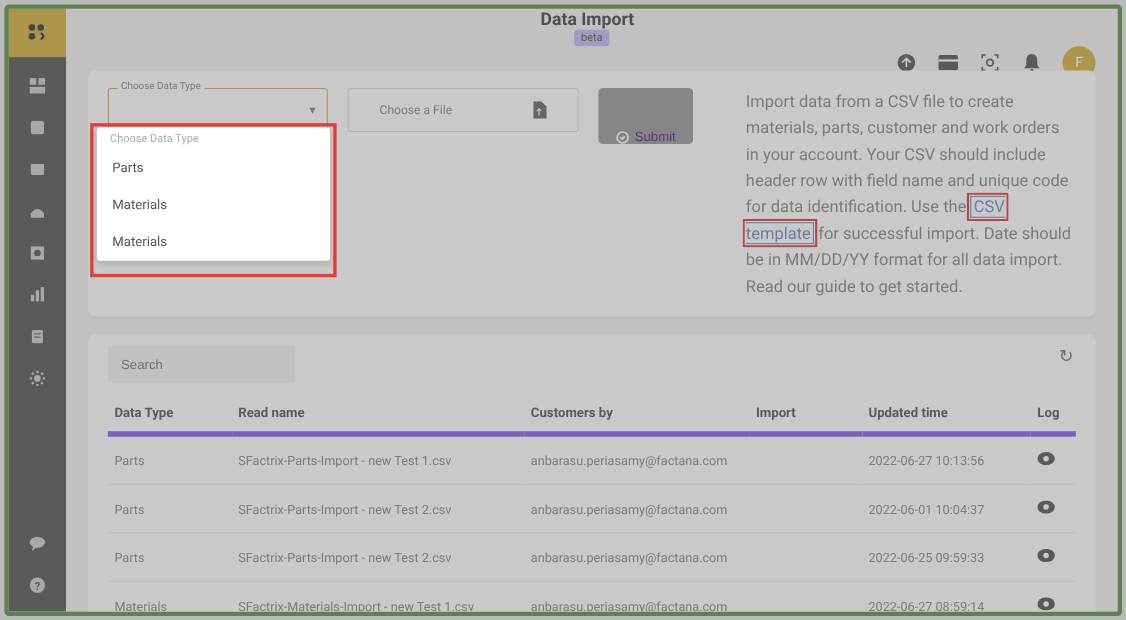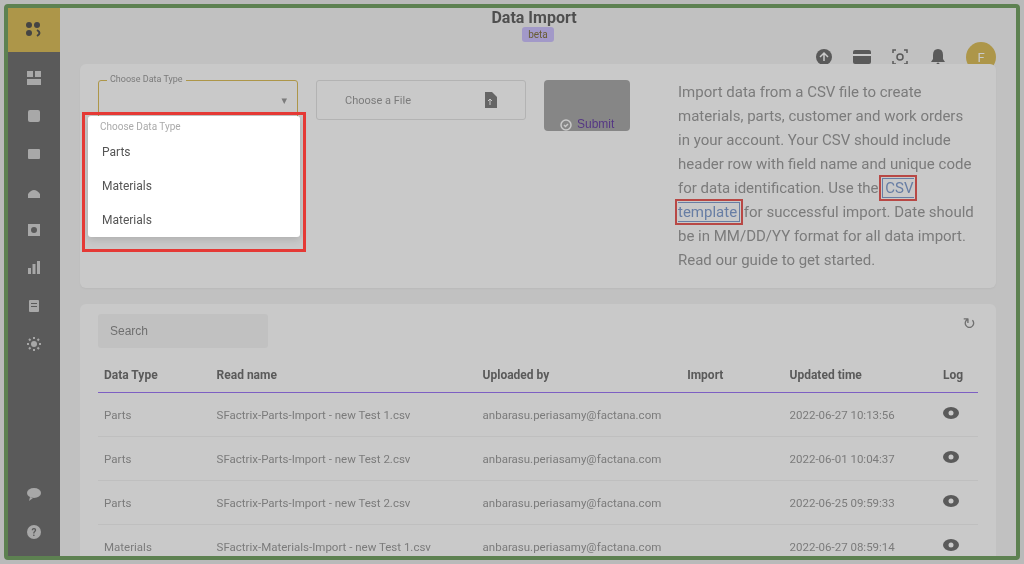--- a/index.html
+++ b/index.html
@@ -21,21 +21,21 @@
     .select-label { position: absolute; top: -7px; left: 8px; background: #fff; font-size: 9px; padding: 0 3px; color: #888; }
     .file-box { width: 210px; height: 40px; border: 1px solid #ddd; border-radius: 3px; display: flex; align-items: center; padding: 0 28px; font-size: 11px; color: #888; justify-content: space-between; }
     .submit-btn { height: 51px; padding: 0 16px; background: #999; color: #4c1d95; border: none; border-radius: 4px; font-size: 12px; cursor: pointer; display: flex; align-items: flex-end; gap: 5px; }
     .info { margin-left: auto; width: 300px; font-size: 15px; color: #888; line-height: 1.6; }
     .csv-link { border: 1px solid #6b8cc7; padding: 0 2px; color: #6b8cc7; }
     .csv-highlight { outline: 2px solid #e53935; outline-offset: 1px; }
     .table-card { margin: 0 20px 0; background: #fff; border-radius: 6px; padding: 10px 18px 0; position: relative; }
     .refresh-icn { position: absolute; right: 20px; top: 10px; color: #777; cursor: pointer; font-size: 16px; }
     .search-box { width: 170px; height: 34px; background: #f3f3f3; border: none; border-radius: 3px; padding: 0 12px; font-size: 12px; color: #999; margin-bottom: 10px; }
     table { width: 100%; border-collapse: collapse; font-size: 12px; }
-    th { text-align: left; font-weight: 700; color: #555; padding: 10px 6px; border-bottom: 1px solid #8b5cf6; }
+    th { text-align: left; font-weight: 700; color: #555; padding: 10px 6px; border-bottom: 5px solid #8b5cf6; }
     td { padding: 14px 6px; border-bottom: 1px solid #f0f0f0; color: #888; font-size: 11.5px; }
     .eye { color: #555; cursor: pointer; }
     .dropdown { position: absolute; left: 88px; top: 116px; width: 212px; background: #fff; border-radius: 3px; box-shadow: 0 2px 8px rgba(0,0,0,0.15); z-index: 10; }
     .dropdown-hdr { font-size: 10px; color: #aaa; padding: 5px 12px 3px; }
     .dd-item { padding: 10px 14px; font-size: 12px; color: #555; cursor: pointer; }
     .dd-item.sel { background: #f3f3f3; }
     .dd-highlight { position: absolute; left: 82px; top: 112px; width: 224px; height: 140px; border: 3px solid #e53935; z-index: 11; pointer-events: none; }
   </style>
 </head>
 <body>
@@ -177,21 +177,21 @@
     </div>
 
     <div class="table-card">
       <div class="refresh-icn">↻</div>
       <input class="search-box" placeholder="Search" style="">
       <table>
         <thead>
           <tr>
             <th style="width:110px">Data Type</th>
             <th style="width:260px">Read name</th>
-            <th style="width:200px">Uploaded by</th>
+            <th style="width:200px">Customers by</th>
             <th style="width:100px">Import</th>
             <th style="width:150px">Updated time</th>
             <th style="width:40px">Log</th>
           </tr>
         </thead>
         <tbody id="tbody">
             <tr>
               <td>Parts</td>
               <td>SFactrix-Parts-Import - new Test 1.csv</td>
               <td>anbarasu.periasamy@factana.com</td>

